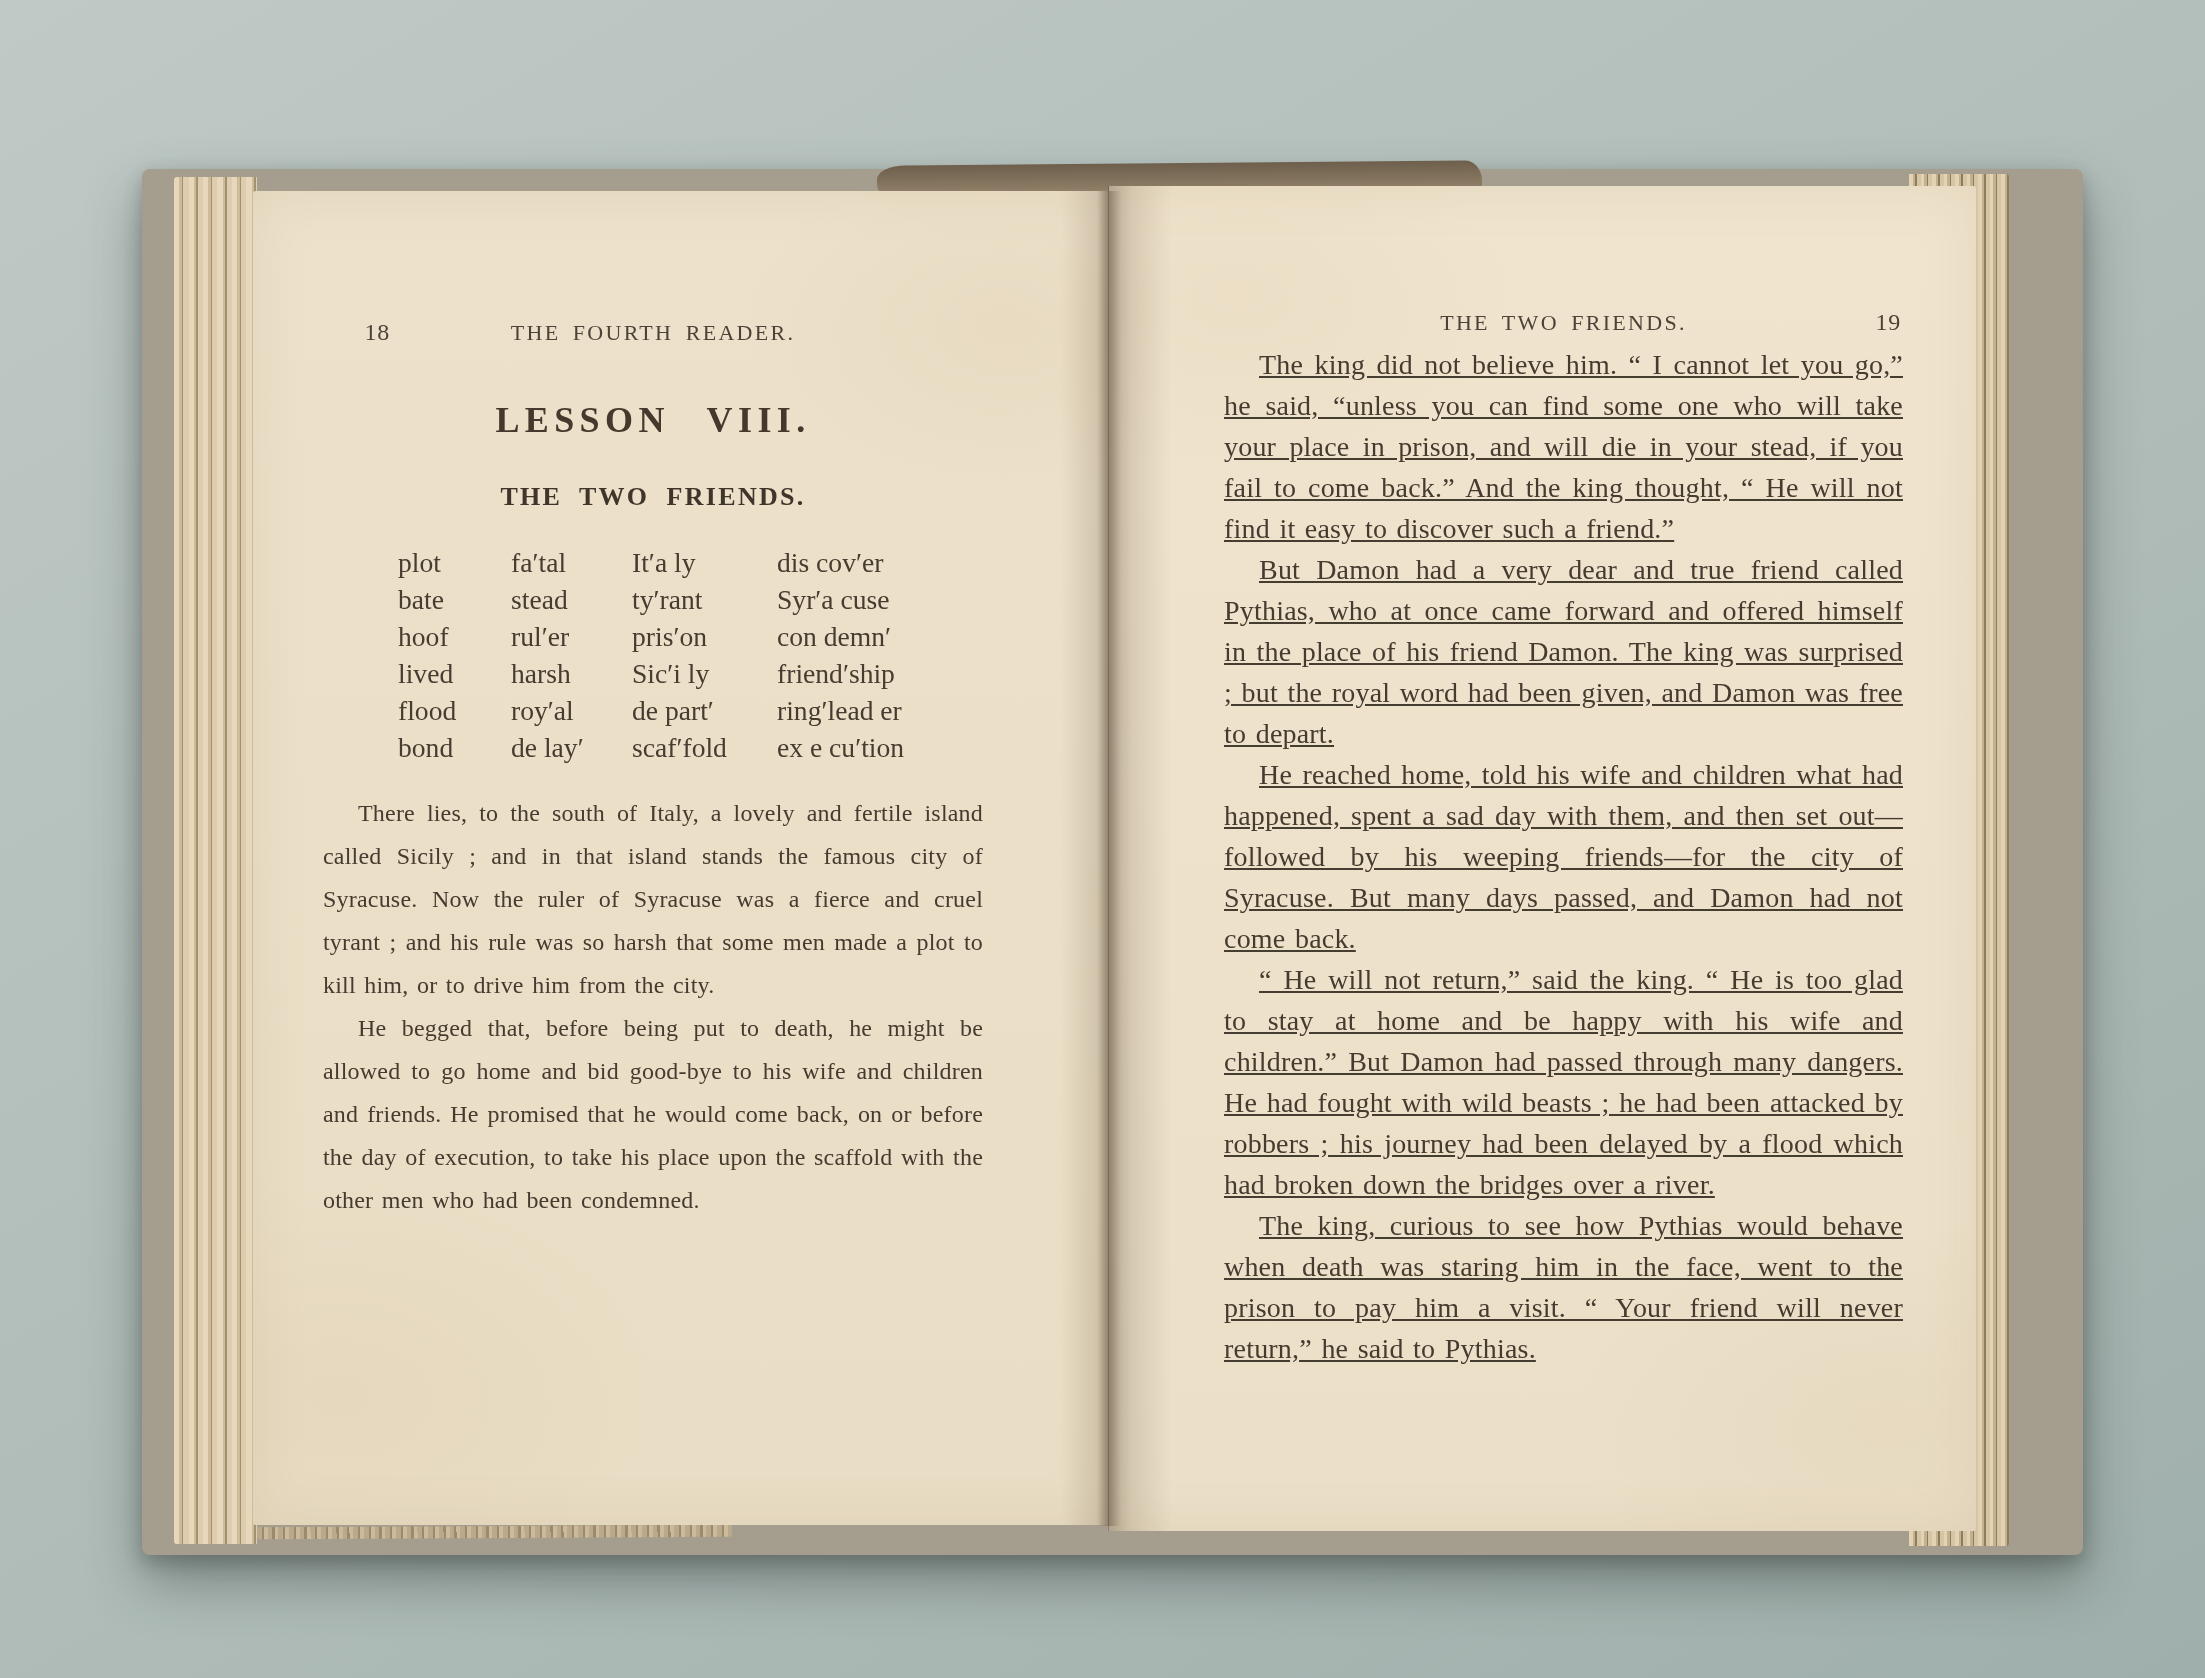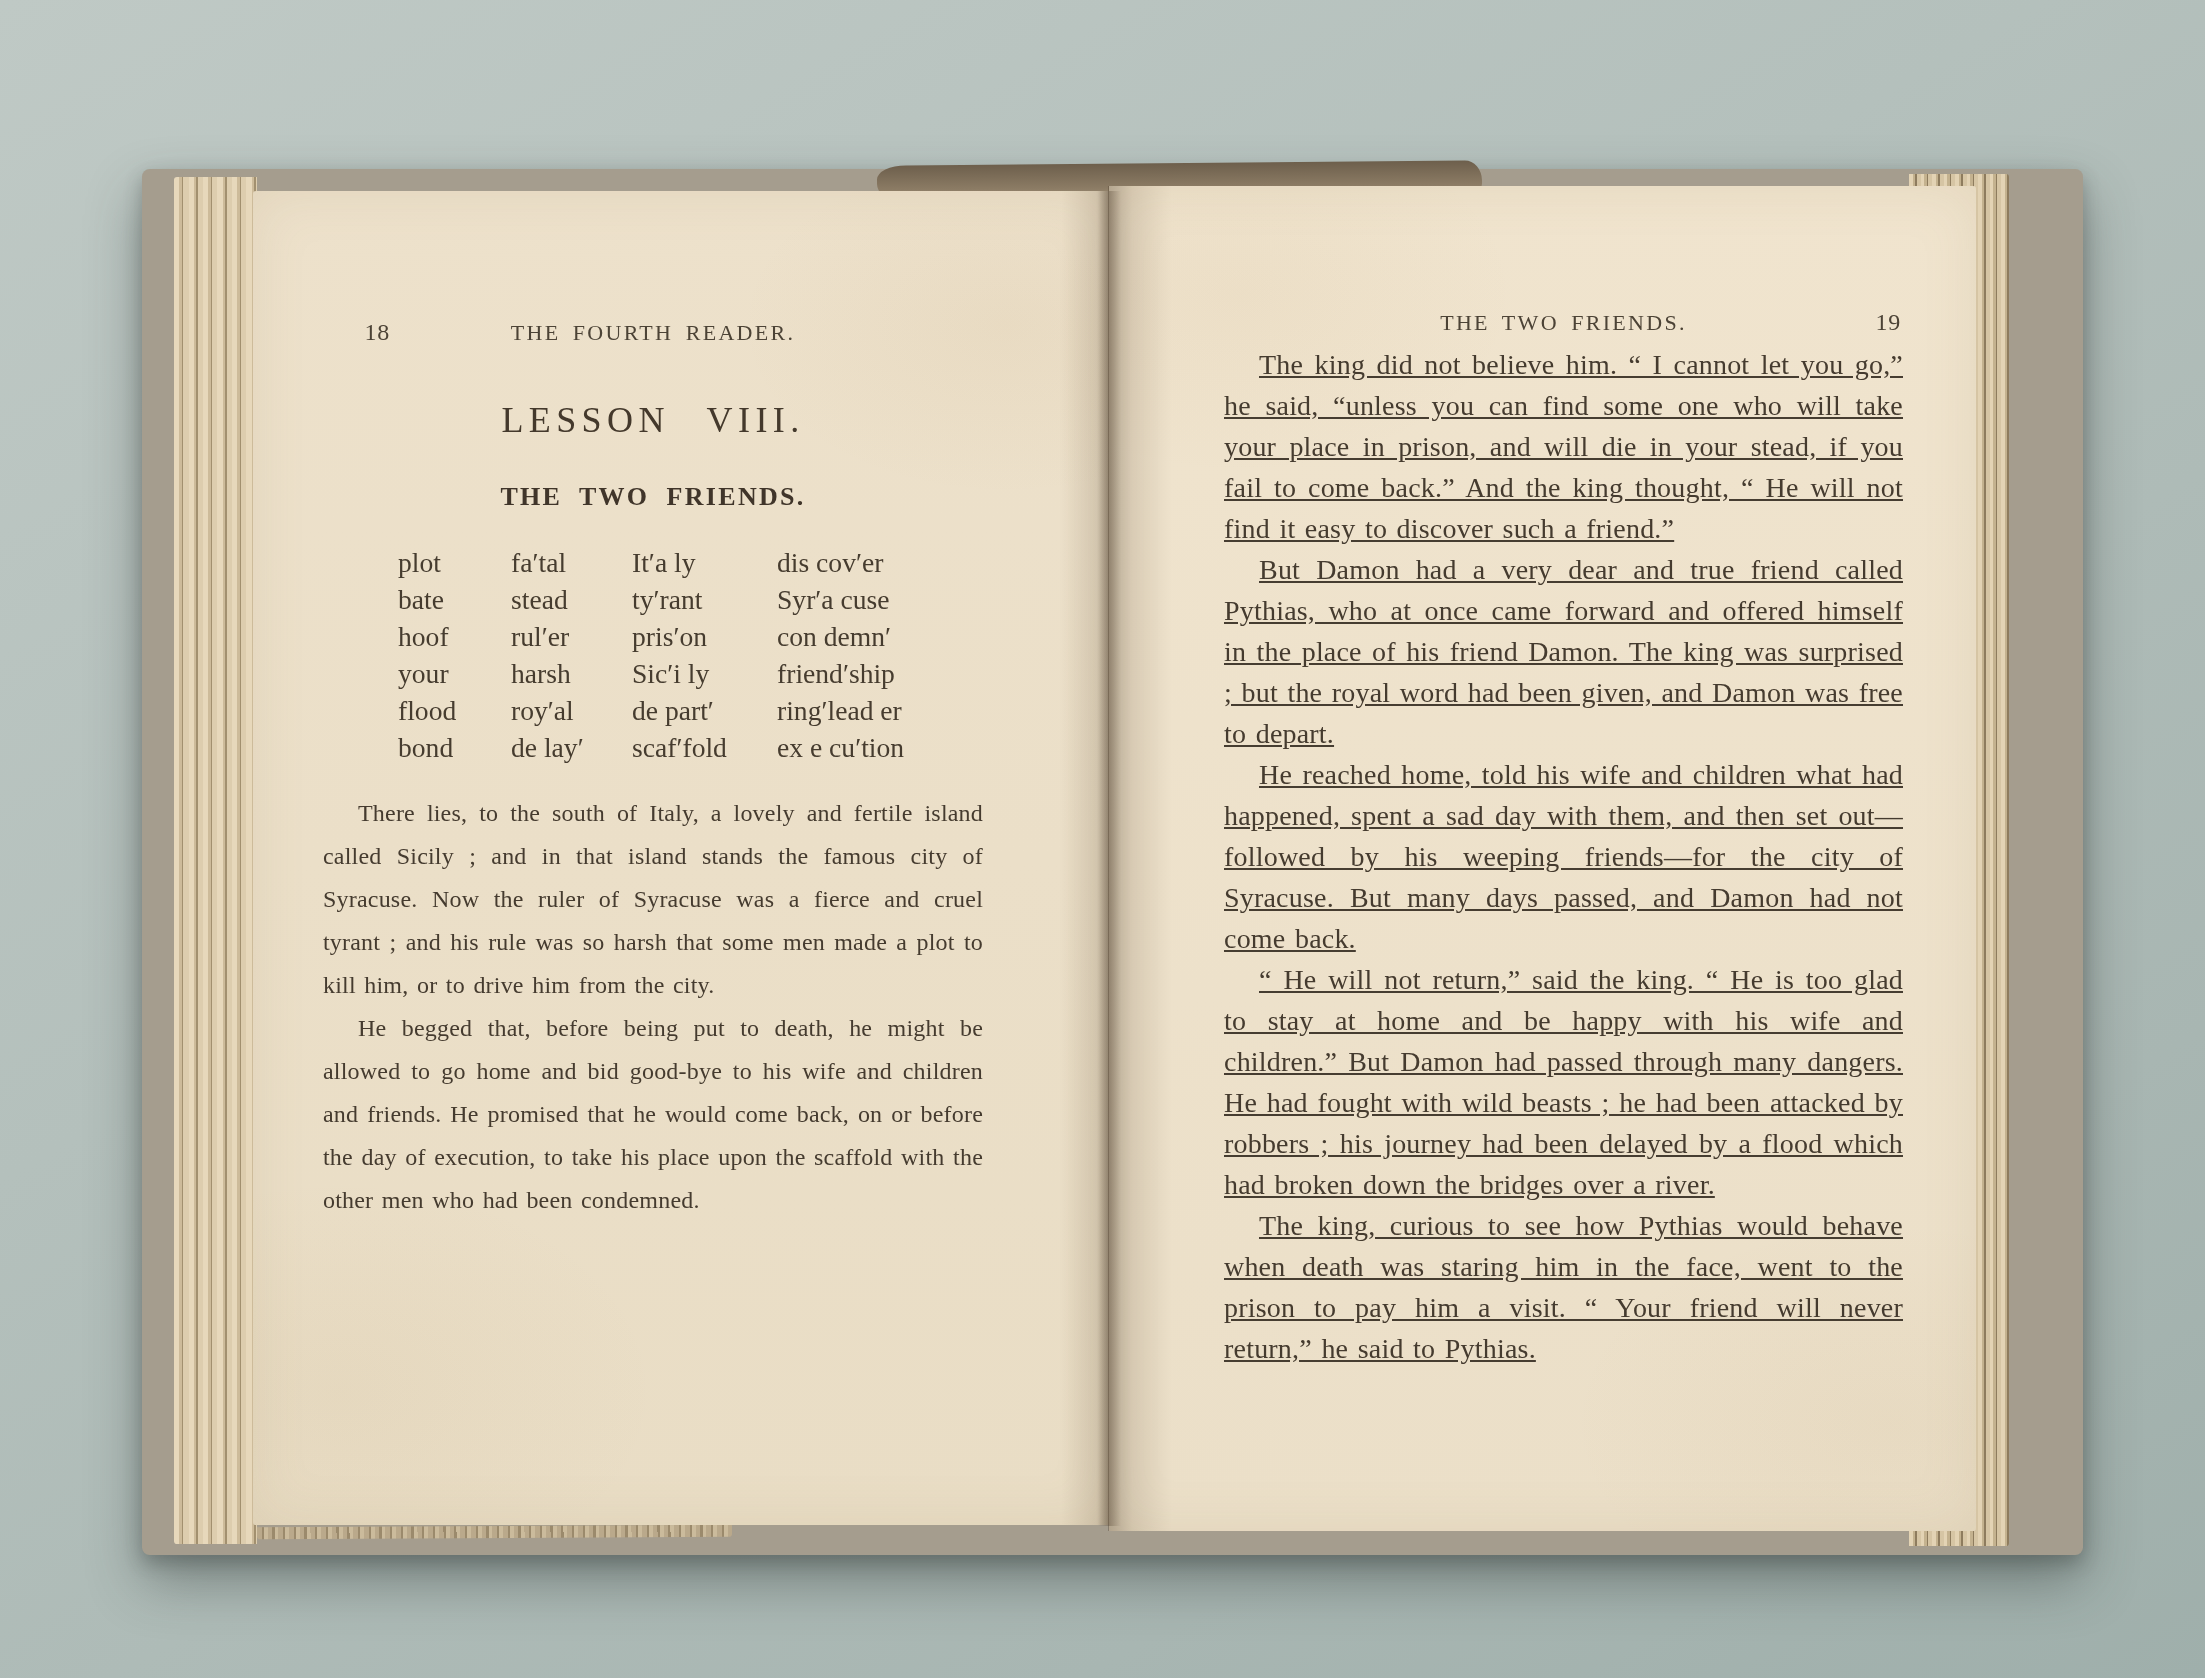--- a/index.html
+++ b/index.html
@@ -79,21 +79,21 @@
     font-size:22px;letter-spacing:2.3px;word-spacing:4.6px;
     color:#4c4336;
   }
   .page-right .pg-header{left:115px;right:73px;top:124px;}
   .pg-num{position:absolute;top:-1.5px;font-size:24px;letter-spacing:0.8px;margin-left:40px;}
   .pg-num.at-left{left:1.5px;}
   .pg-num.at-right{right:2px;}
   .content-left{padding:208px 126px 0 70px;}
   .content-right{padding:158px 73px 0 115px;text-decoration:underline;}
   .lesson-title{
-    margin:0 0 41px 0;text-align:center;font-weight:normal;
+    margin:0 0 41px 0;text-align:center;font-weight:bold;
     font-size:36px;letter-spacing:5.4px;word-spacing:23px;color:#44392c;
   }
   .story-title{
     margin:0 0 32px 0;text-align:center;
     font-size:26px;font-weight:bold;letter-spacing:2.3px;word-spacing:8.4px;color:#40352a;
   }
   .vocab{
     display:grid;grid-template-columns:113px 121px 145px auto;
     margin:0 0 26px 75px;
     font-size:27.6px;line-height:37px;color:#463c2f;
@@ -139,21 +139,21 @@
         <span>It′a ly</span>
         <span>dis cov′er</span>
         <span>bate</span>
         <span>stead</span>
         <span>ty′rant</span>
         <span>Syr′a cuse</span>
         <span>hoof</span>
         <span>rul′er</span>
         <span>pris′on</span>
         <span>con demn′</span>
-        <span>your</span>
+        <span>lived</span>
         <span>harsh</span>
         <span>Sic′i ly</span>
         <span>friend′ship</span>
         <span>flood</span>
         <span>roy′al</span>
         <span>de part′</span>
         <span>ring′lead er</span>
         <span>bond</span>
         <span>de lay′</span>
         <span>scaf′fold</span>

